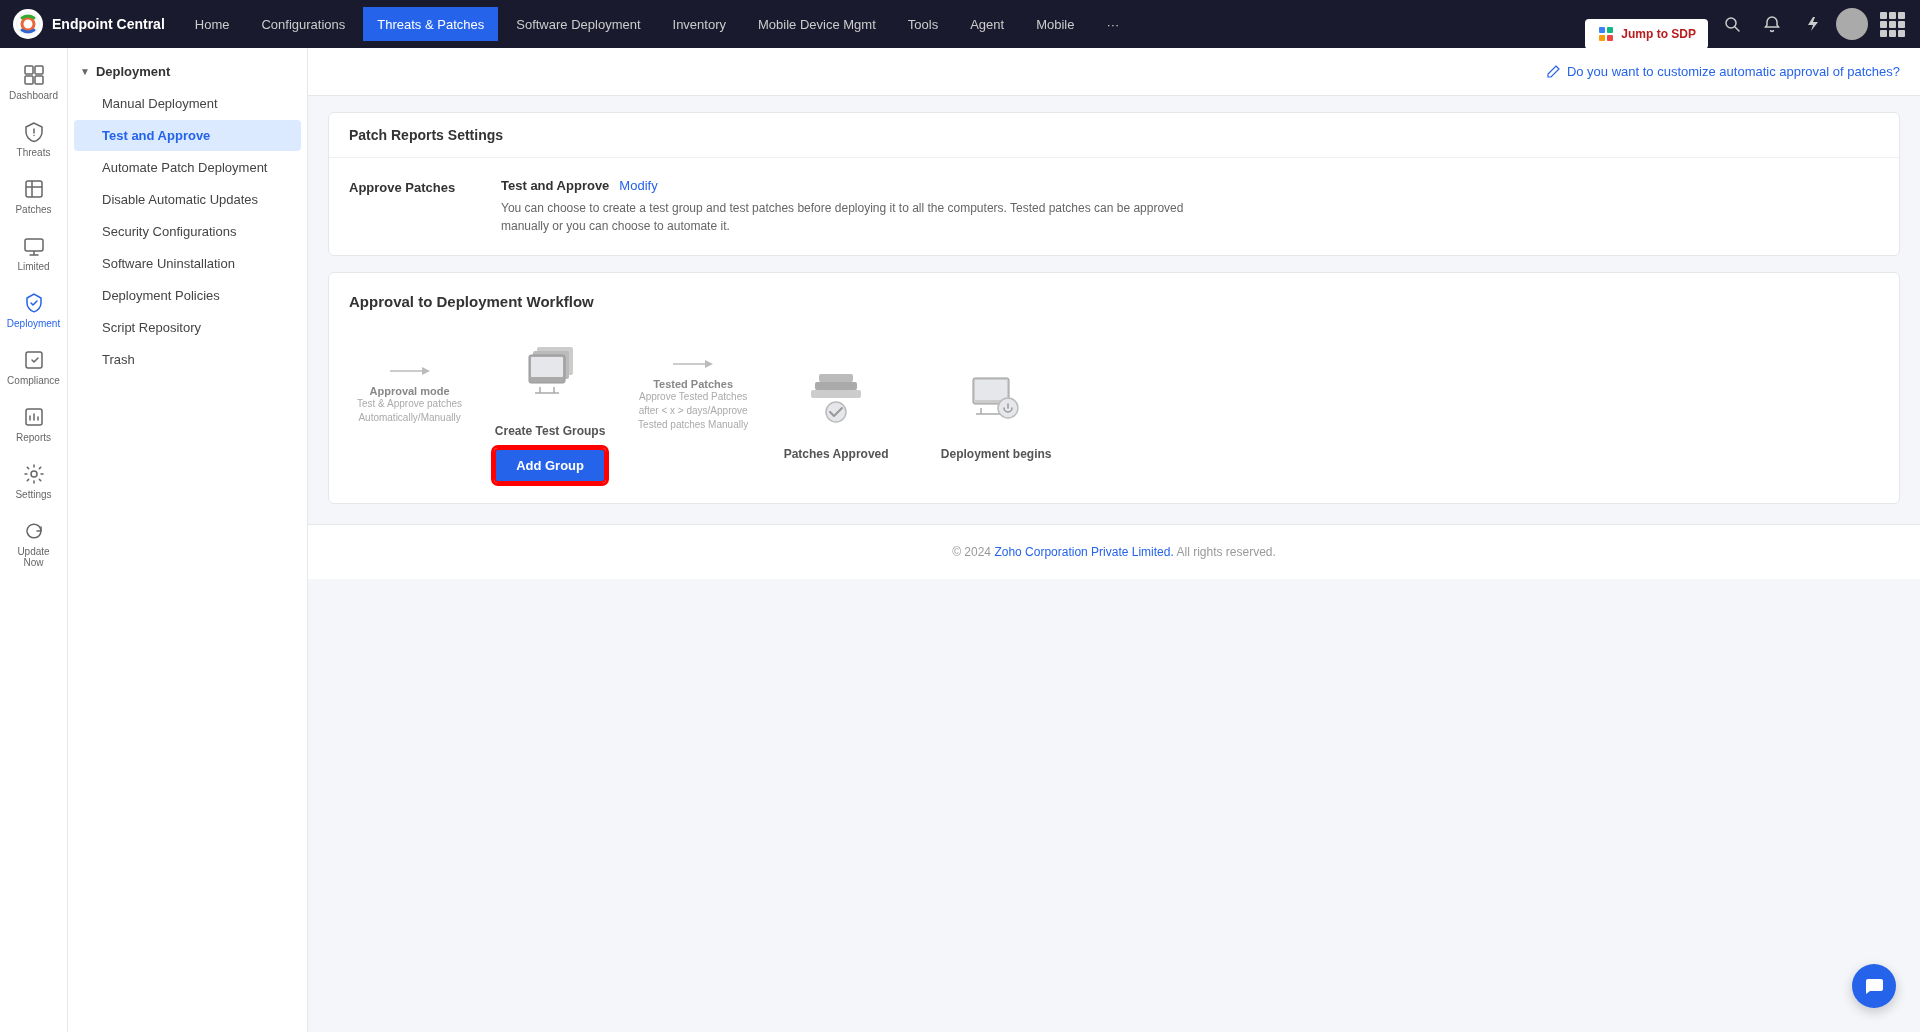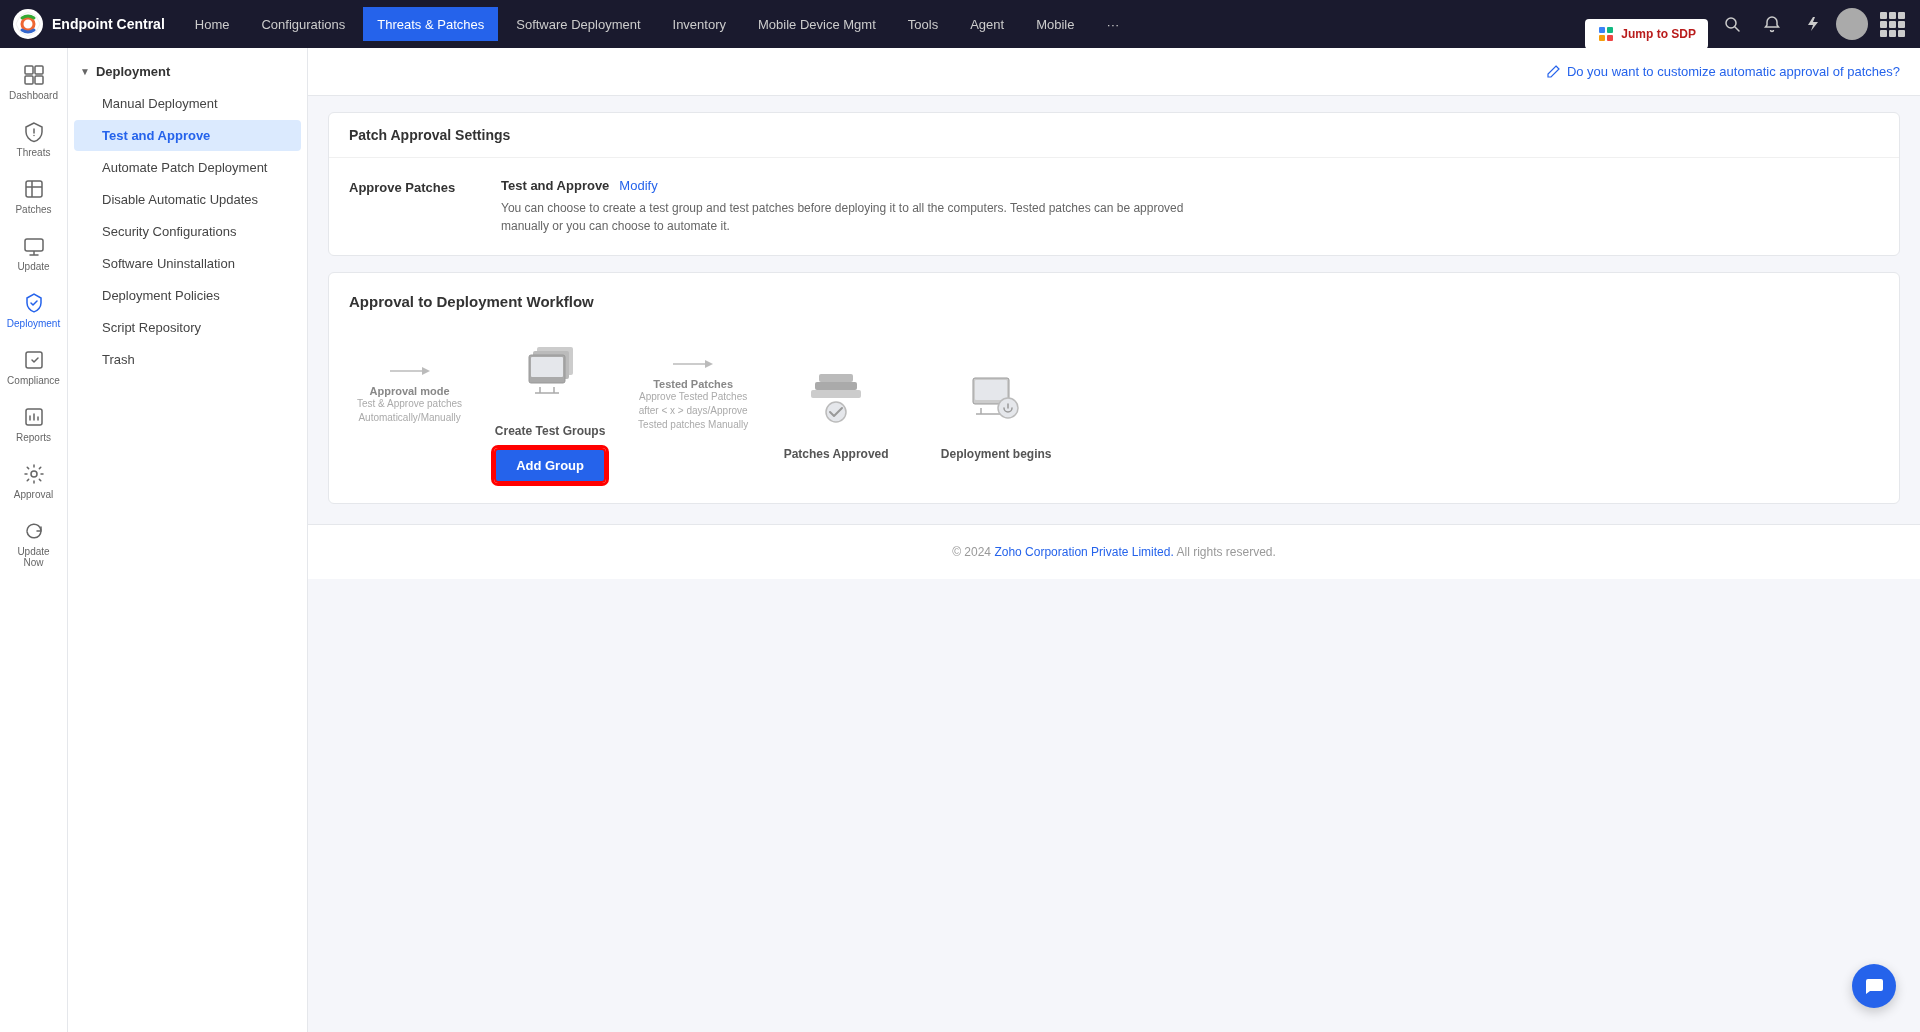--- a/index.html
+++ b/index.html
@@ -244,21 +244,21 @@
       </svg>
       <span>Patches</span>
     </div>
 
     <div class="icon-nav-item">
       <svg width="22" height="22" viewBox="0 0 22 22" fill="none">
         <rect x="2" y="4" width="18" height="12" rx="2" stroke="#666" stroke-width="1.5"></rect>
         <line x1="7" y1="20" x2="15" y2="20" stroke="#666" stroke-width="1.5" stroke-linecap="round"></line>
         <line x1="11" y1="16" x2="11" y2="20" stroke="#666" stroke-width="1.5"></line>
       </svg>
-      <span>Update</span>
+      <span>Limited</span>
     </div>
 
     <div class="icon-nav-item active">
       <svg width="22" height="22" viewBox="0 0 22 22" fill="none">
         <path d="M4 6l7-4 7 4v5c0 4-3.1 7.7-7 8.9C7.1 18.7 4 15 4 11V6z" stroke="#2563eb" stroke-width="1.5"></path>
         <path d="M8 11l2 2 4-4" stroke="#2563eb" stroke-width="1.5" stroke-linecap="round" stroke-linejoin="round"></path>
       </svg>
       <span style="color:#2563eb">Deployment</span>
     </div>
 
@@ -278,21 +278,21 @@
         <line x1="15" y1="14" x2="15" y2="11" stroke="#666" stroke-width="1.5" stroke-linecap="round"></line>
       </svg>
       <span>Reports</span>
     </div>
 
     <div class="icon-nav-item">
       <svg width="22" height="22" viewBox="0 0 22 22" fill="none">
         <circle cx="11" cy="11" r="3" stroke="#666" stroke-width="1.5"></circle>
         <path d="M11 2v2M11 18v2M2 11h2M18 11h2M4.22 4.22l1.42 1.42M16.36 16.36l1.42 1.42M4.22 17.78l1.42-1.42M16.36 5.64l1.42-1.42" stroke="#666" stroke-width="1.5" stroke-linecap="round"></path>
       </svg>
-      <span>Approval</span>
+      <span>Settings</span>
     </div>
 
     <div class="icon-nav-item">
       <svg width="22" height="22" viewBox="0 0 22 22" fill="none">
         <path d="M4 11a7 7 0 0113.9-1" stroke="#666" stroke-width="1.5" stroke-linecap="round"></path>
         <path d="M18 11a7 7 0 01-13.9 1" stroke="#666" stroke-width="1.5" stroke-linecap="round"></path>
         <path d="M18 7v4h-4" stroke="#666" stroke-width="1.5" stroke-linecap="round" stroke-linejoin="round"></path>
       </svg>
       <span>Update Now</span>
     </div>
@@ -323,21 +323,21 @@
     <div class="main-topbar">
       <a class="customize-link">
         <svg width="16" height="16" viewBox="0 0 16 16" fill="none">
           <path d="M11 2l3 3-8 8H3v-3L11 2z" stroke="#2563eb" stroke-width="1.2" fill="none"></path>
         </svg>
         <span>Do you want to customize automatic approval of patches?</span>
       </a>
     </div>
 
     <div class="card">
-      <div class="card-header">Patch Approval Settings</div>
+      <div class="card-header">Patch Reports Settings</div>
       <div class="card-body">
         <div class="approve-row">
           <div class="approve-label">Approve Patches</div>
           <div class="approve-value">
             <div class="approve-value-title">
               <span>Test and Approve</span>
               <a>Modify</a>
             </div>
             <div class="approve-desc">You can choose to create a test group and test patches before deploying it to all the computers. Tested patches can be approved manually or you can choose to automate it.</div>
           </div>

